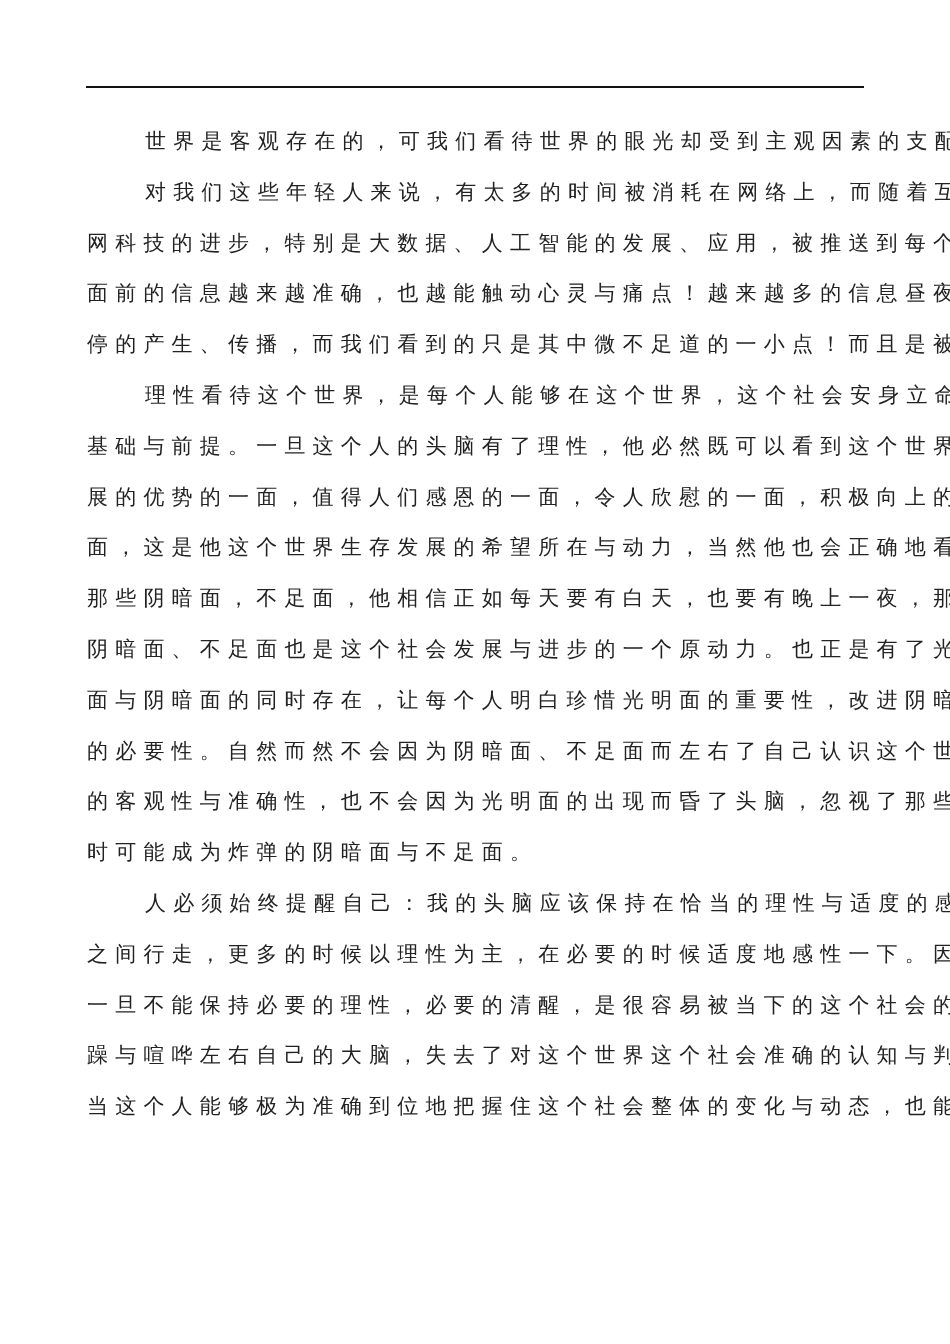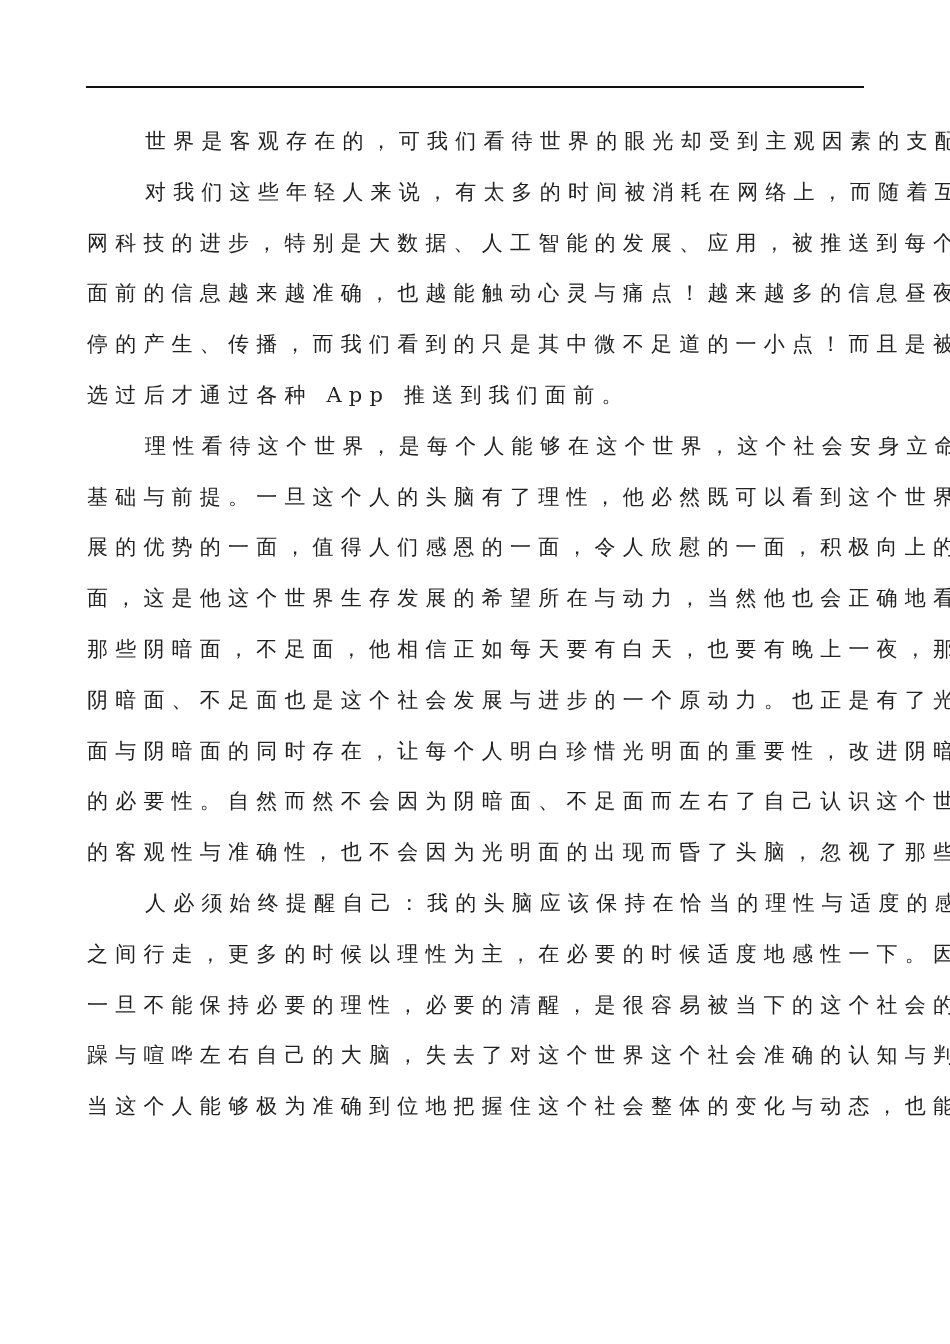--- a/index.html
+++ b/index.html
@@ -58,33 +58,33 @@
 
     <div>
       <div class="line indent">世界是客观存在的，可我们看待世界的眼光却受到主观因素的支配，</div>
     </div>
 
     <div>
       <div class="line indent">对我们这些年轻人来说，有太多的时间被消耗在网络上，而随着互联</div>
       <div class="line">网科技的进步，特别是大数据、人工智能的发展、应用，被推送到每个人</div>
       <div class="line">面前的信息越来越准确，也越能触动心灵与痛点！越来越多的信息昼夜不</div>
       <div class="line">停的产生、传播，而我们看到的只是其中微不足道的一小点！而且是被筛</div>
-      <div class="line">选过后才通过各种 App 推送到我们面前。</div>
     </div>
 
     <div>
       <div class="line indent">理性看待这个世界，是每个人能够在这个世界，这个社会安身立命的</div>
       <div class="line">基础与前提。一旦这个人的头脑有了理性，他必然既可以看到这个世界发</div>
       <div class="line">展的优势的一面，值得人们感恩的一面，令人欣慰的一面，积极向上的一</div>
       <div class="line">面，这是他这个世界生存发展的希望所在与动力，当然他也会正确地看待</div>
       <div class="line">那些阴暗面，不足面，他相信正如每天要有白天，也要有晚上一夜，那些</div>
       <div class="line">阴暗面、不足面也是这个社会发展与进步的一个原动力。也正是有了光明</div>
       <div class="line">面与阴暗面的同时存在，让每个人明白珍惜光明面的重要性，改进阴暗面</div>
       <div class="line">的必要性。自然而然不会因为阴暗面、不足面而左右了自己认识这个世界</div>
       <div class="line">的客观性与准确性，也不会因为光明面的出现而昏了头脑，忽视了那些随</div>
+      <div class="line">时可能成为炸弹的阴暗面与不足面。</div>
     </div>
 
     <div>
       <div class="line indent">人必须始终提醒自己：我的头脑应该保持在恰当的理性与适度的感性</div>
       <div class="line">之间行走，更多的时候以理性为主，在必要的时候适度地感性一下。因为</div>
       <div class="line">一旦不能保持必要的理性，必要的清醒，是很容易被当下的这个社会的浮</div>
       <div class="line">躁与喧哗左右自己的大脑，失去了对这个世界这个社会准确的认知与判断；</div>
       <div class="line">当这个人能够极为准确到位地把握住这个社会整体的变化与动态，也能够</div>
     </div>
 

